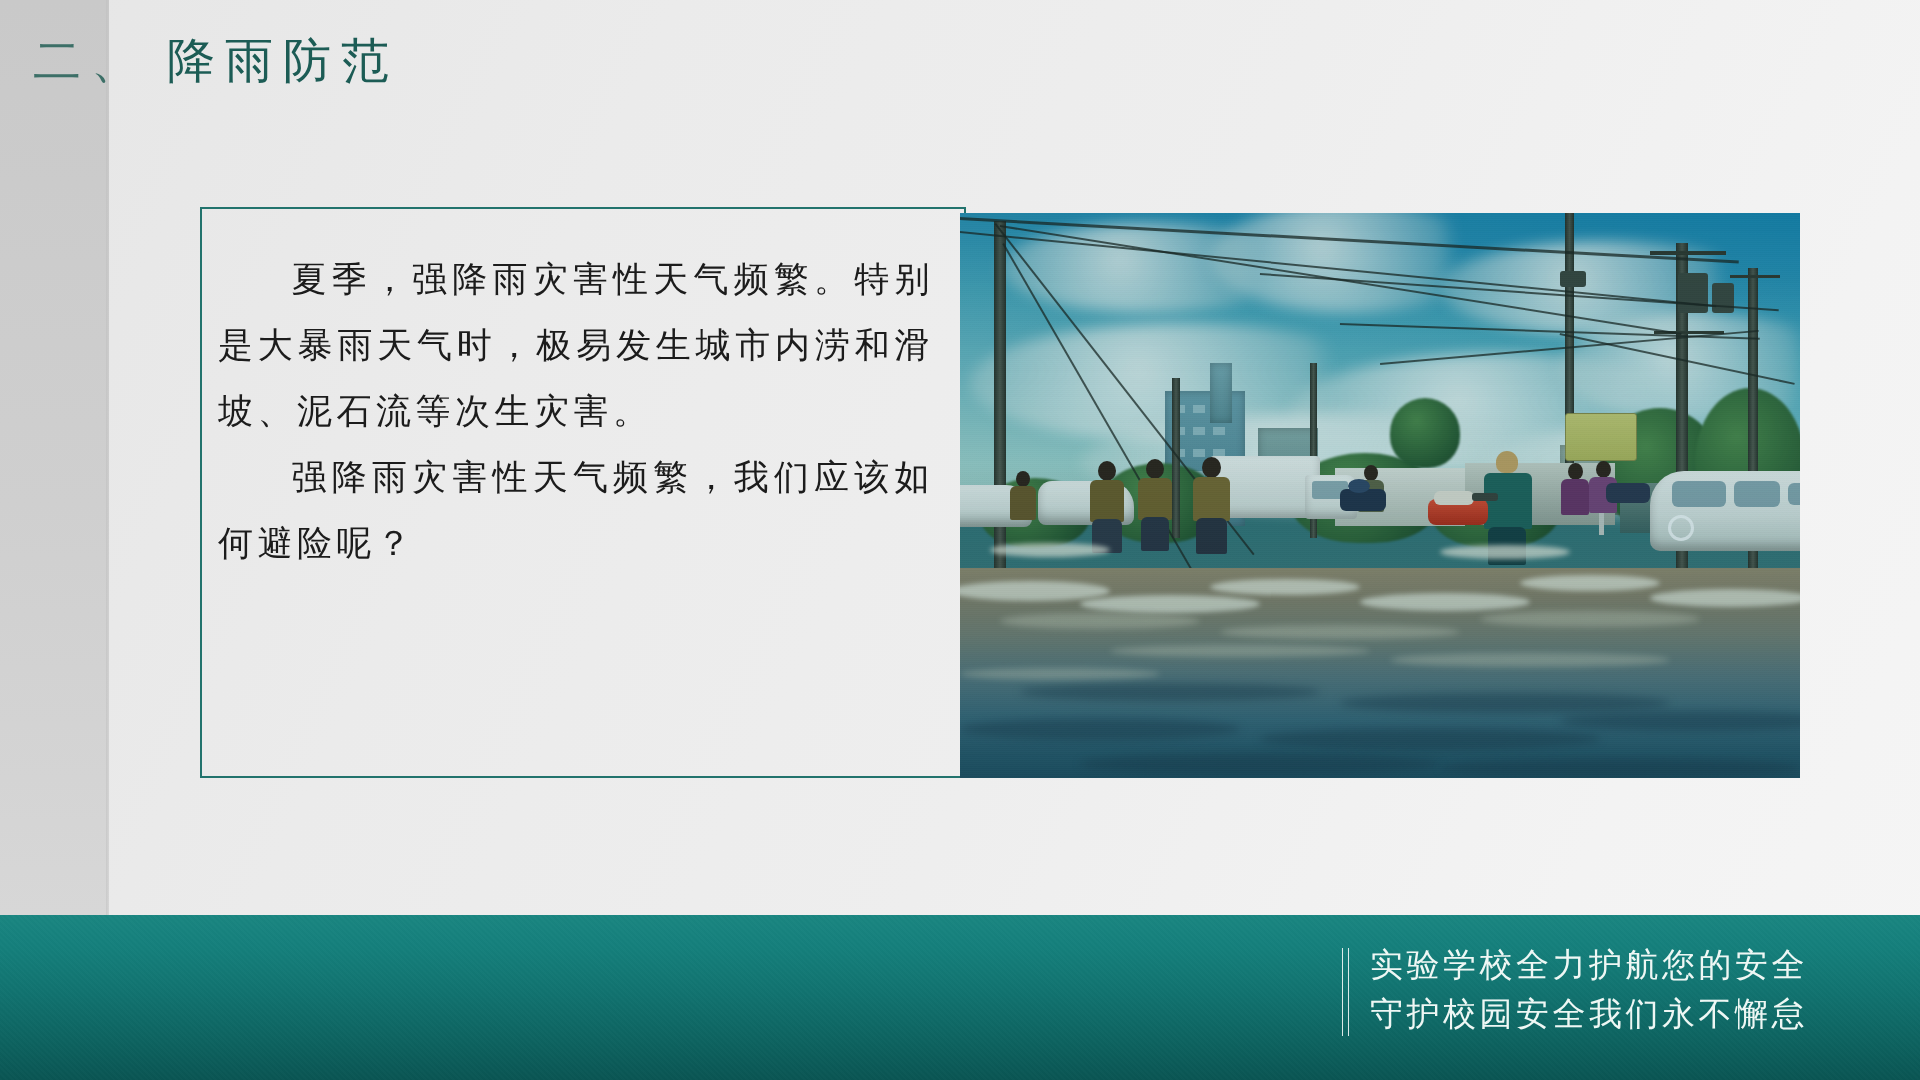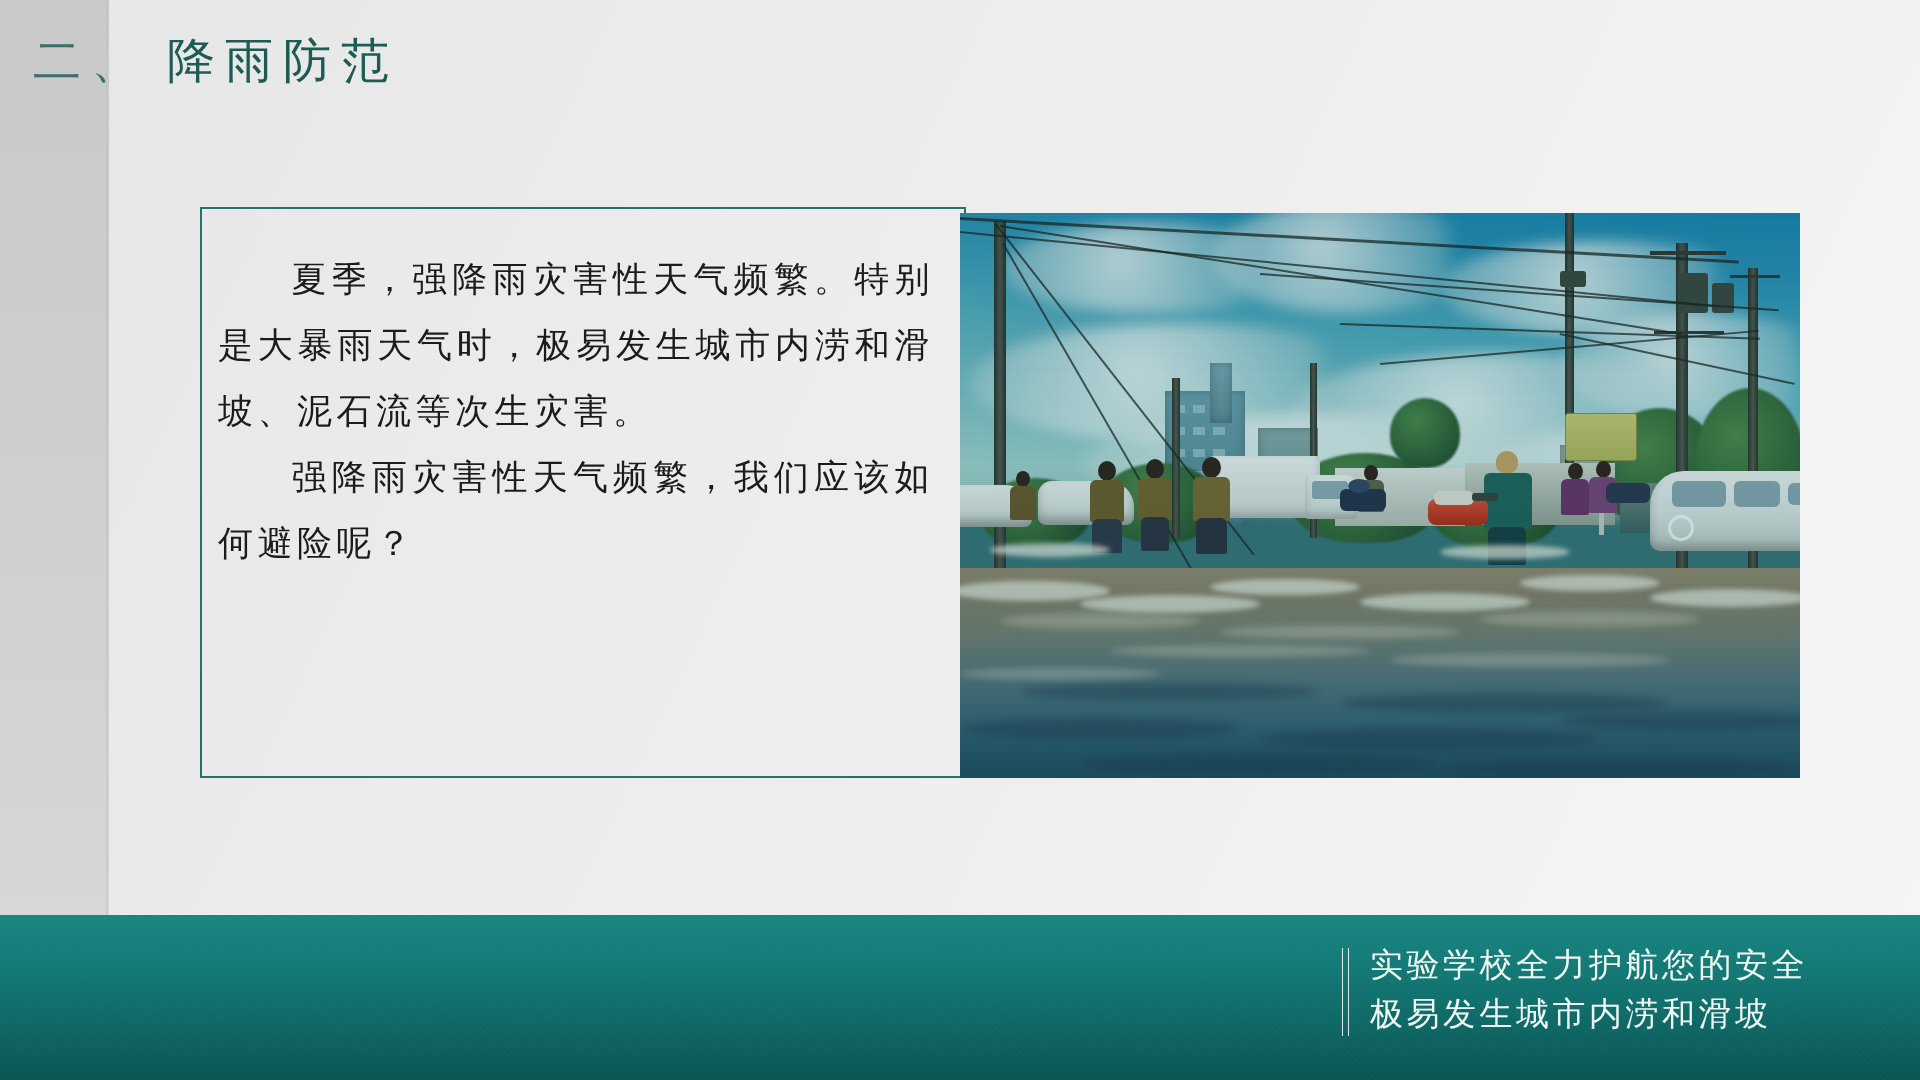--- a/index.html
+++ b/index.html
@@ -370,16 +370,16 @@
     <div class="ph photo-tint"></div>
     <div class="ph photo-grain"></div>
   </div>
 
   <div id="footer">
     <div id="footer-noise"></div>
   </div>
   <div id="footer-rule"></div>
   <div id="footer-lines">
     <div>实验学校全力护航您的安全</div>
-    <div>极易发生城市内涝和滑坡</div>
+    <div>守护校园安全我们永不懈怠</div>
   </div>
 
 </div>
 
 </body></html>

